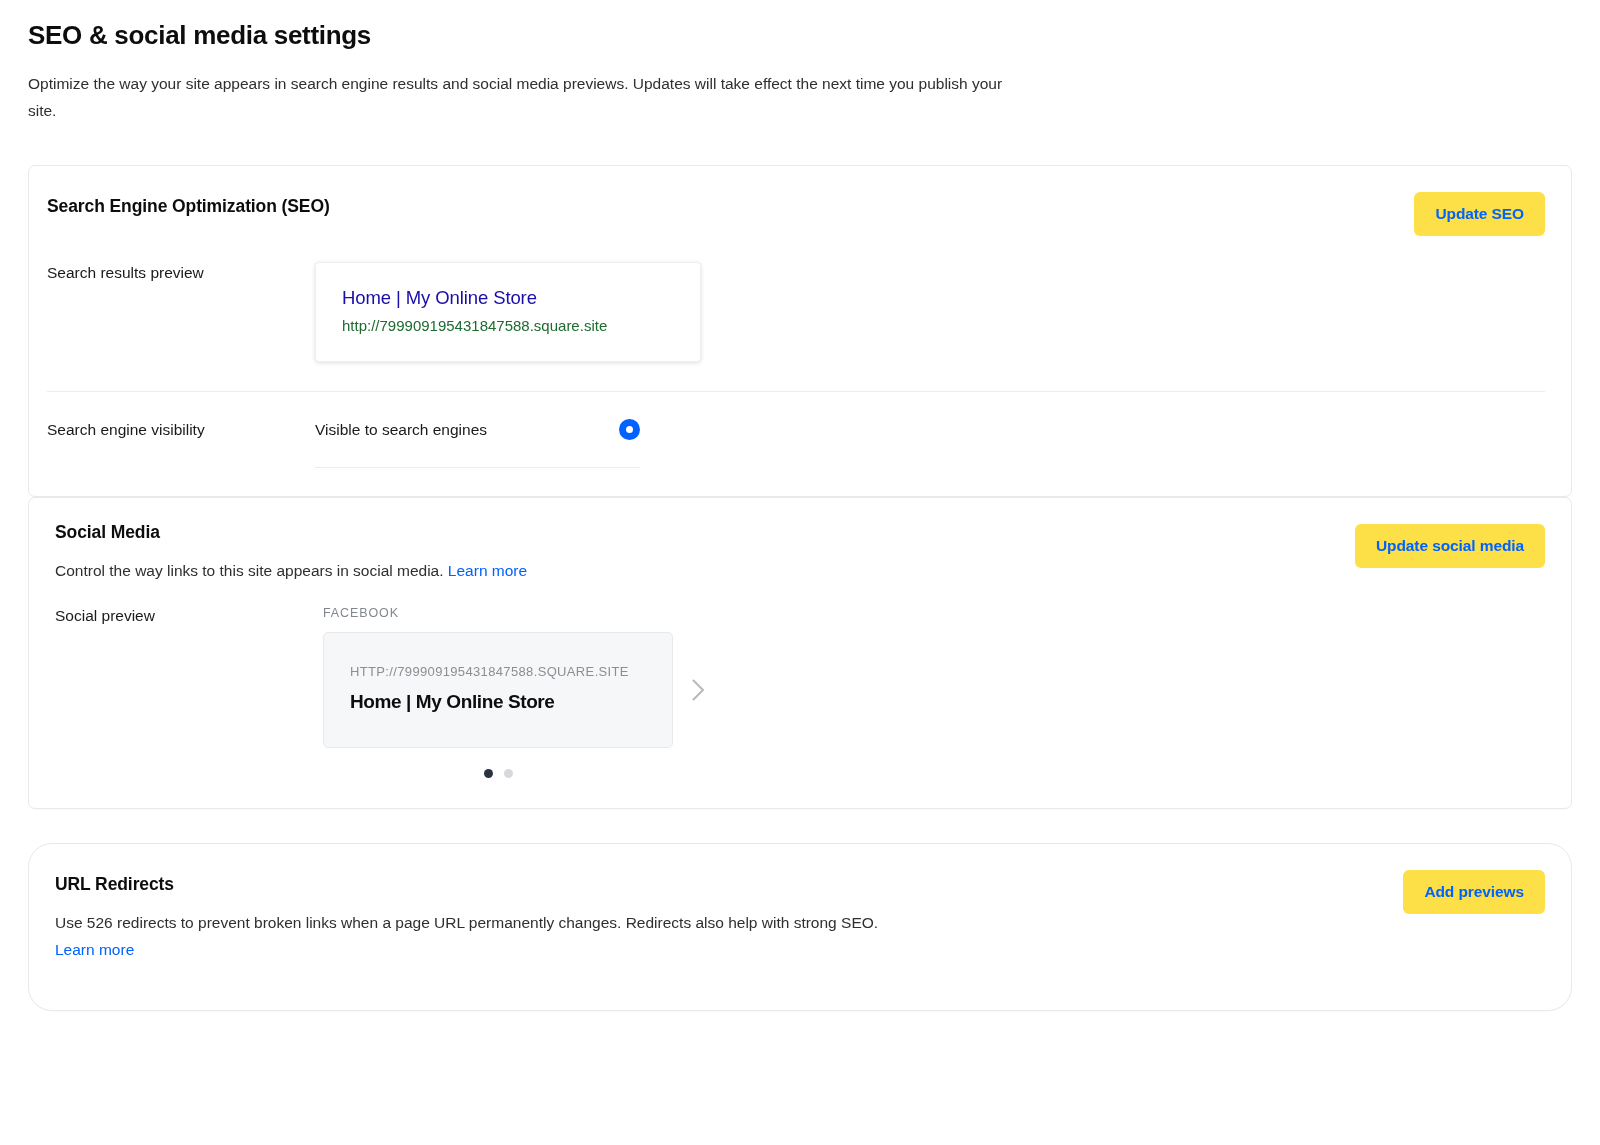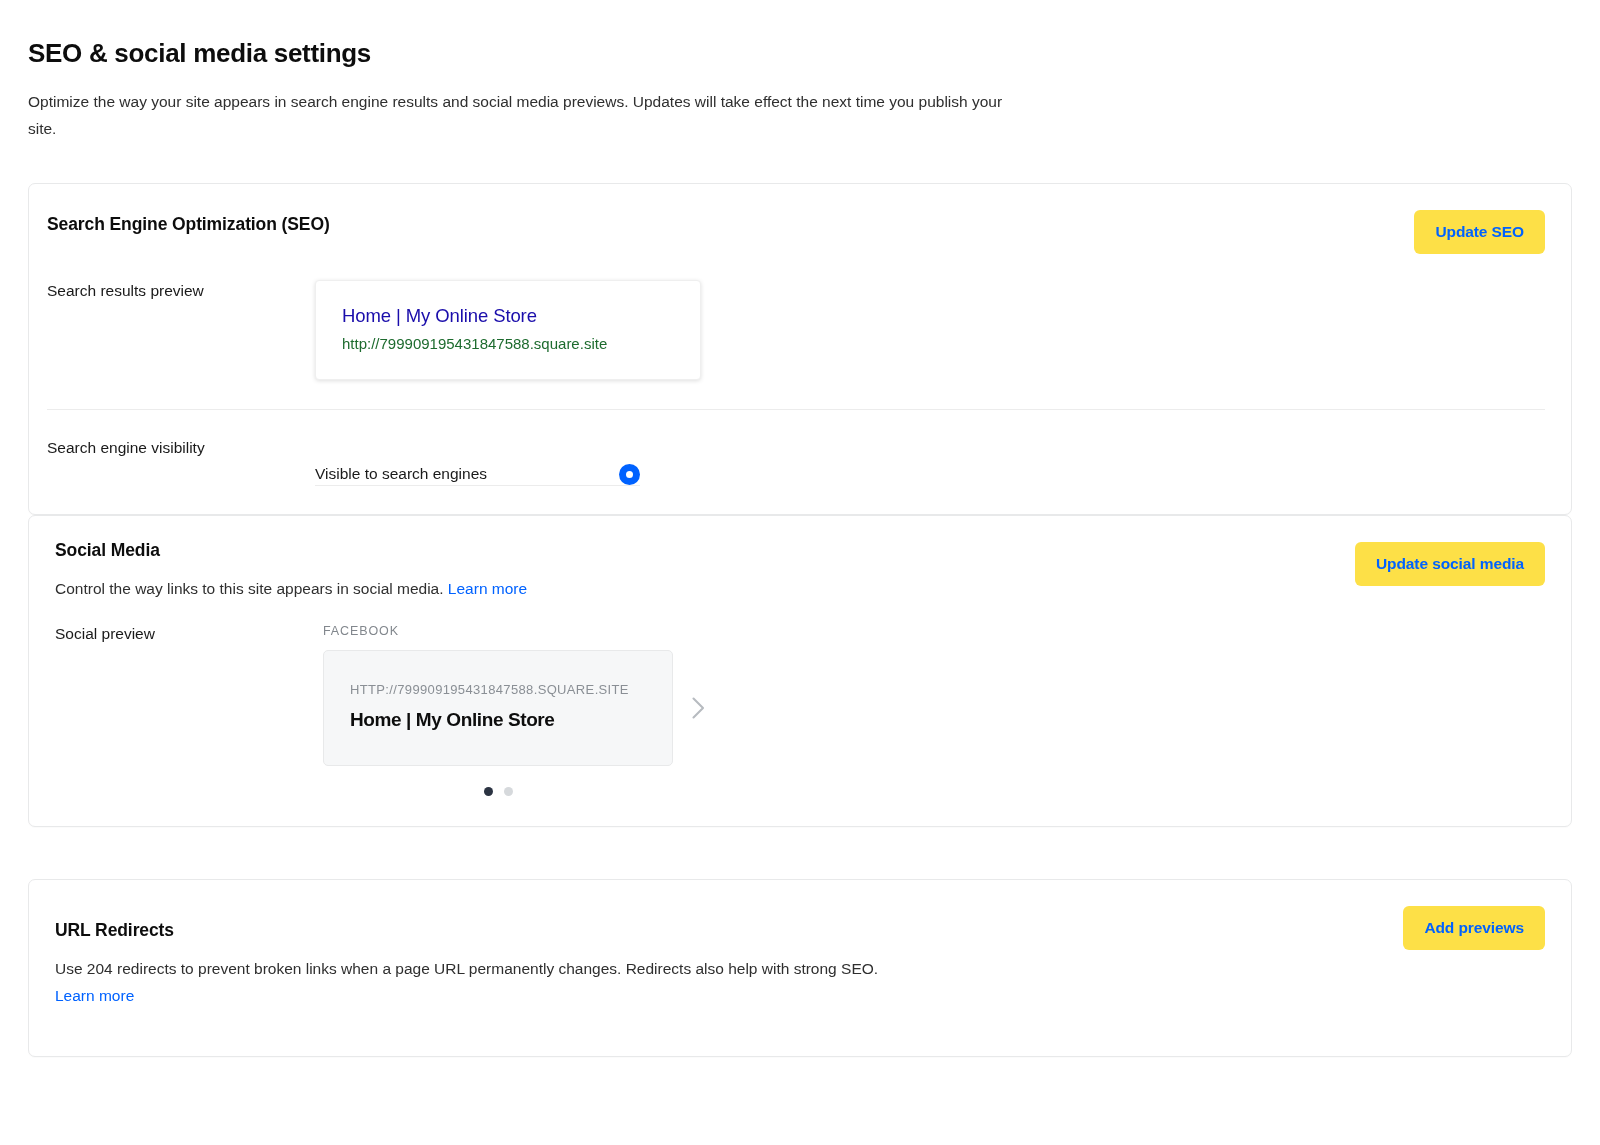--- a/index.html
+++ b/index.html
@@ -15,21 +15,21 @@
 
   .page {
     position: relative;
     width: 1600px;
     height: 1145px;
     padding: 0;
     overflow: hidden;
   }
 
   
-  .page-header { padding: 38px 28px 0 28px; }
+  .page-header { padding: 20px 28px 0 28px; }
 
   .page-title {
     font-size: 26px;
     font-weight: bold;
     letter-spacing: -0.3px;
     color: #0d0d0d;
     line-height: 1.2;
   }
 
   .page-subtitle {
@@ -45,21 +45,21 @@
     position: relative;
     margin: 0 28px;
     background: #ffffff;
     border: 1px solid #e8e9ea;
     border-radius: 7px;
     box-shadow: 0 1px 1px rgba(0,0,0,0.02);
   }
 
   .card--seo      { margin-top: 41px; padding: 30px 26px 28px 18px; }
   .card--social   { padding: 24px 26px 30px 26px; }
-  .card--redirect { margin-top: 52px; padding: 40px 26px 48px 26px; }
+  .card--redirect { margin-top: 34px; padding: 30px 26px 48px 26px; border-radius: 24px; }
 
   .card-title {
     font-size: 17.5px;
     font-weight: bold;
     letter-spacing: -0.1px;
     color: #0d0d0d;
   }
 
   .card-desc {
     margin-top: 15px;
@@ -135,21 +135,21 @@
     margin: 29px 0 0 0;
   }
 
   
   .visibility-row { margin-top: 27px; }
 
   .radio-list { width: 325px; }
 
   .radio-option {
     display: flex;
-    align-items: flex-end;
+    align-items: flex-start;
     justify-content: space-between;
     height: 49px;
     border-bottom: 1px solid #ececec;
     cursor: pointer;
   }
 
   .radio-label {
     font-size: 15.5px;
     color: #1a1a1a;
     line-height: 22px;
@@ -336,18 +336,18 @@
       </div>
     </div>
   </section>
 
   <section class="card card--redirect">
     <h2 class="card-title">URL Redirects</h2>
 
     <button class="card-action">Add previews</button>
 
     <p class="card-desc">
-      <span>Use 204 redirects to prevent broken links when a page URL permanently changes. Redirects also help with strong SEO.</span>
+      <span>Use 526 redirects to prevent broken links when a page URL permanently changes. Redirects also help with strong SEO.</span>
       <a class="link redirect-link-line">Learn more</a>
     </p>
   </section>
 
 </div>
 
 </body></html>

